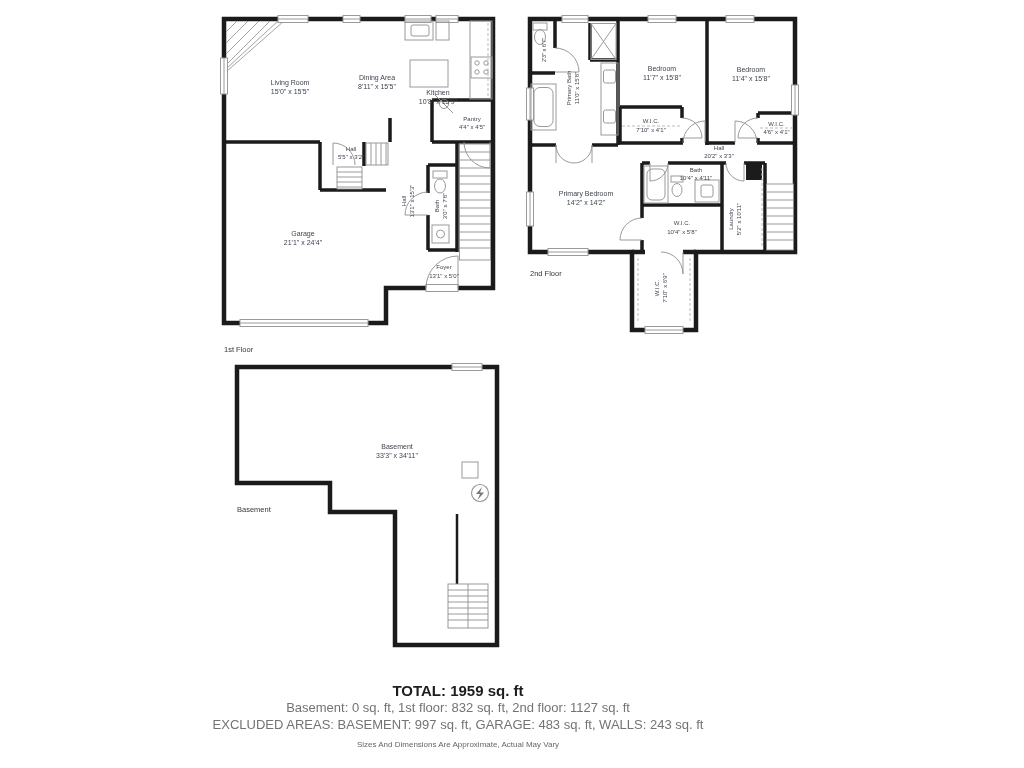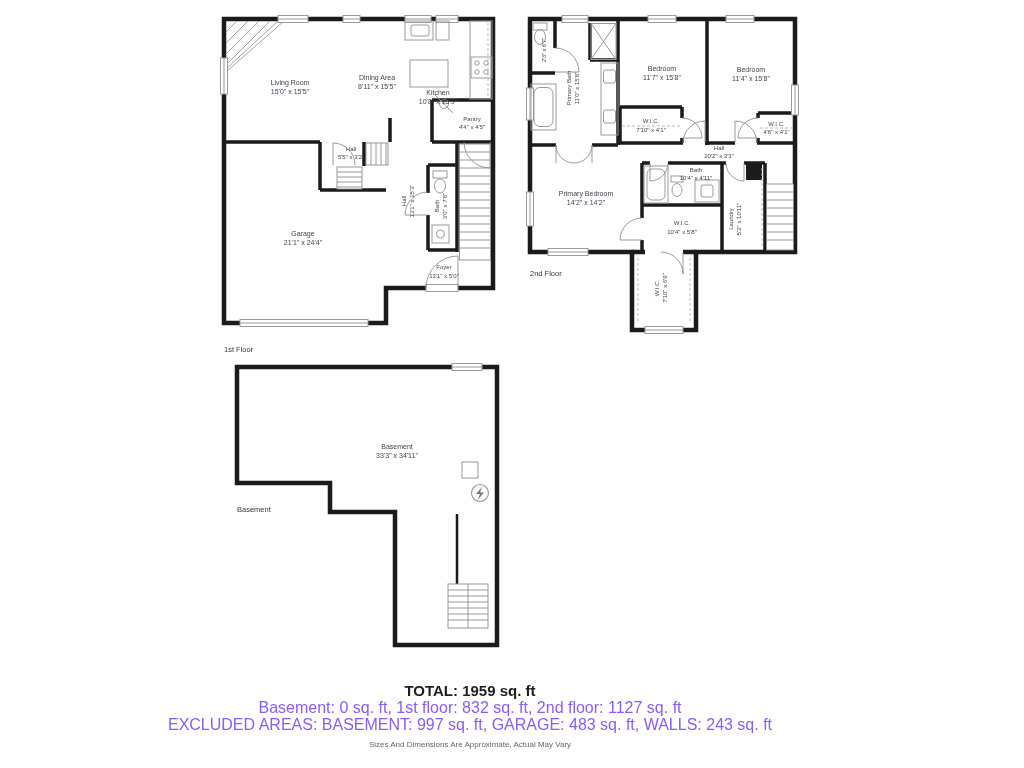--- a/index.html
+++ b/index.html
@@ -5,23 +5,23 @@
   html,body{margin:0;padding:0;background:#ffffff;}
   .page{position:relative;width:1024px;height:768px;background:#ffffff;overflow:hidden;
         font-family:"Liberation Sans", sans-serif;}
   svg{position:absolute;left:0;top:0;}
   svg text{fill:#3f4450;font-family:"Liberation Sans", sans-serif;}
   .room-name{font-size:7px;}
   .room-dims{font-size:7px;}
   .room-name-sm{font-size:6px;}
   .room-dims-sm{font-size:6px;}
   .floor-label{font-size:7.5px;fill:#33363d;}
-  .summary{position:absolute;left:12px;top:682px;width:916px;text-align:center;color:#1d1d1f;}
+  .summary{position:absolute;left:0;top:682px;width:916px;text-align:center;color:#1d1d1f;}
   .summary .total{font-size:15px;font-weight:700;line-height:17px;}
-  .summary .line{font-size:16px;line-height:17px;color:#8b5cf6;}
+  .summary .line{font-size:13px;line-height:17px;color:#737373;}
   .summary .disclaimer{font-size:8px;color:#666;margin-top:7px;text-align:center;}
 </style>
 </head>
 <body>
 
 <div class="page">
 <svg width="1024" height="768" viewBox="0 0 1024 768">
 
   <g>
 

